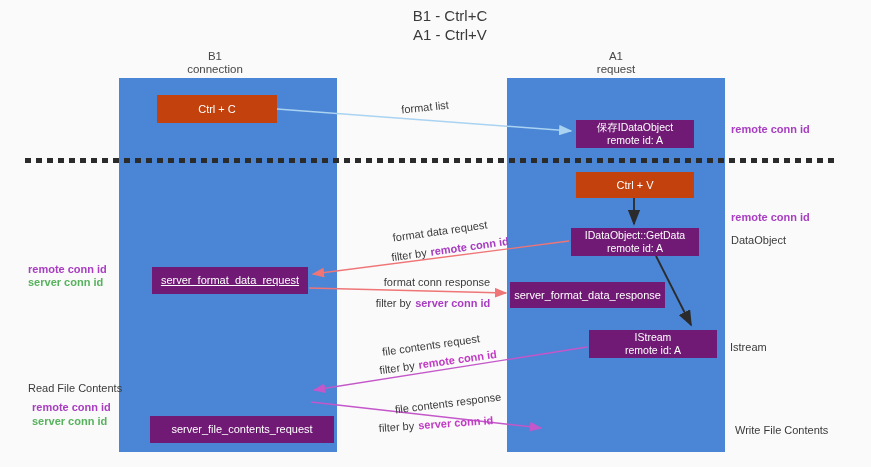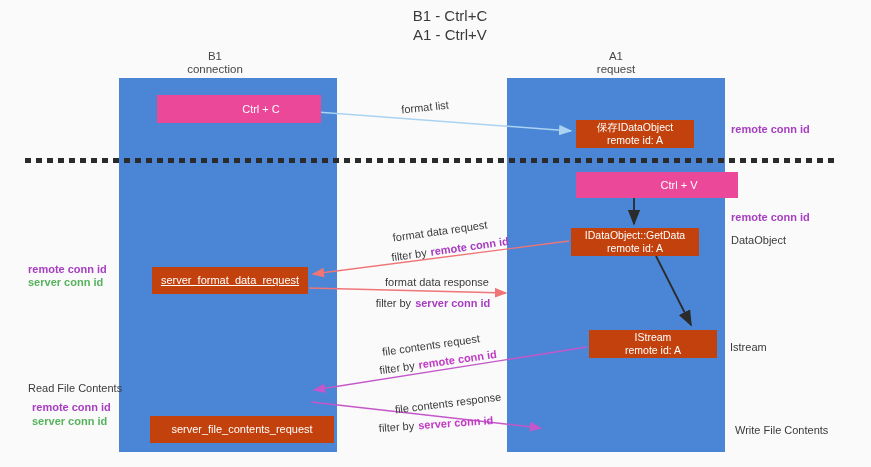--- a/index.html
+++ b/index.html
@@ -6,23 +6,23 @@
   #canvas{position:relative;width:871px;height:467px;background:#fafafa;overflow:hidden;}
 
   .title{position:absolute;left:0;top:6px;width:900px;text-align:center;
          font-size:15px;line-height:19px;color:#3a3a3a;}
 
   .lane{position:absolute;top:78px;height:374px;width:218px;background:#4a85d6;}
   .lane-header{position:absolute;top:50px;width:218px;text-align:center;
                font-size:11.5px;line-height:13px;color:#474747;}
 
   .box{position:absolute;display:flex;flex-direction:column;align-items:center;
-       justify-content:center;background:#c2410c;color:#fff;font-size:11px;
+       justify-content:center;background:#701a75;color:#fff;font-size:11px;
        line-height:13px;text-align:center;z-index:2;}
-  .box.green{background:#ec4899;padding-left:44px;}
+  .box.green{background:#c2410c;}
   .box.two{font-size:10.5px;}
 
   .divider{position:absolute;left:25px;top:158px;width:810px;height:5px;z-index:3;
            background:repeating-linear-gradient(90deg,#2b2b2b 0 6px,transparent 6px 11px);}
 
   svg.edges{position:absolute;left:0;top:0;z-index:1;pointer-events:none;}
 
   .elabel{position:absolute;white-space:nowrap;font-size:11px;color:#3b3b3b;z-index:2;
           transform:translate(-50%,-50%);}
   .elabel.r8{transform:translate(-50%,-50%) rotate(-8deg);}
@@ -99,41 +99,44 @@
 
   <div class="box two" style="left:571px;top:228px;width:128px;height:28px;">
     <span>IDataObject::GetData</span>
     <span>remote id: A</span>
   </div>
 
   <div class="box" style="left:152px;top:267px;width:156px;height:27px;text-decoration:underline;">
     <span>server_format_data_request</span>
   </div>
 
+  <div class="box" style="left:510px;top:282px;width:155px;height:26px;">
+    <span>server_format_data_response</span>
+  </div>
 
   <div class="box two" style="left:589px;top:330px;width:128px;height:28px;">
     <span>IStream</span>
     <span>remote id: A</span>
   </div>
 
   <div class="box" style="left:150px;top:383px;width:184px;height:27px;margin-top:33px;">
     <span>server_file_contents_request</span>
   </div>
 
 
   <div class="divider"></div>
 
   <div class="elabel r6" style="left:425px;top:107px;">format list</div>
 
   <div class="elabel r8" style="left:440px;top:231px;">format data request</div>
   <div class="elabel r8 flt" style="left:450px;top:249px;">
     <span>filter by</span><span class="pp">remote conn id</span>
   </div>
 
-  <div class="elabel" style="left:437px;top:282px;">format data response</div>
+  <div class="elabel" style="left:437px;top:282px;">format conn response</div>
   <div class="elabel flt" style="left:433px;top:303px;">
     <span>filter by</span><span class="pp">server conn id</span>
   </div>
 
   <div class="elabel r8" style="left:431px;top:345px;">file contents request</div>
   <div class="elabel r8 flt" style="left:438px;top:362px;">
     <span>filter by</span><span class="mm">remote conn id</span>
   </div>
 
   <div class="elabel r7" style="left:448px;top:403px;">file contents response</div>

